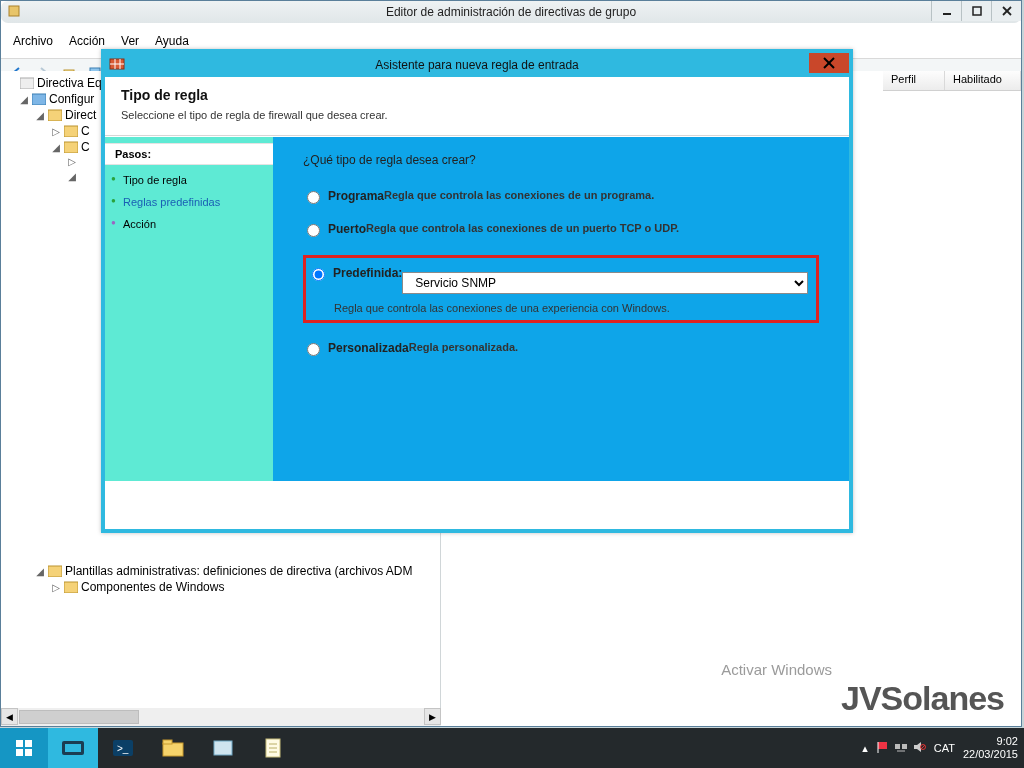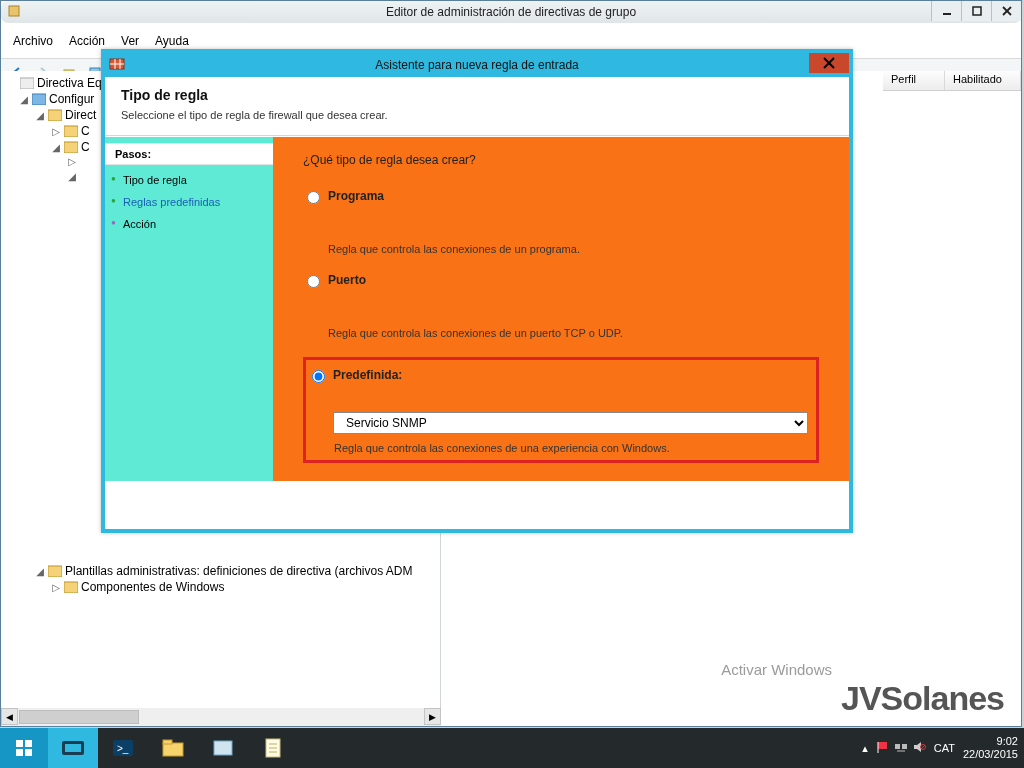--- a/index.html
+++ b/index.html
@@ -49,28 +49,28 @@
 .wiz-header p { font-size:11px; color:#333; }
 
 .wiz-body { position:absolute; top:60px; left:0; right:0; bottom:48px; display:flex; background:#f1f1f1; }
 .steps-pane { width:168px; background:#5eead4; padding-top:6px; }
 .steps-pane .steps-title { font-size:11px; font-weight:bold; padding:4px 10px; background:#fff; border-top:1px solid #e3e3e3; border-bottom:1px solid #e3e3e3; margin-bottom:4px; }
 .step { font-size:11px; padding:5px 10px 5px 18px; position:relative; cursor:default; }
 .step.link { color:#1a5fb4; }
 .step::before { content:"●"; position:absolute; left:6px; font-size:8px; color:#2aa33d; }
 .step.pend::before { color:#9a66c2; }
 
-.content-pane { flex:1; padding:16px 30px 10px 30px; font-size:11px; color:#222; background:#f97316; }
+.content-pane { flex:1; padding:16px 30px 10px 30px; font-size:11px; color:#222; background:#0ea5e9; }
 .content-pane .prompt { font-size:12px; margin-bottom:22px; }
 .opt { margin-bottom:18px; padding-left:4px; }
 .opt label { display:flex; align-items:flex-start; gap:8px; }
 .opt input[type=radio] { margin-top:2px; }
 .opt .otitle { font-size:12px; font-weight:bold; }
-.opt .odesc { font-size:11px; color:#333; margin-top:16px; }
-.opt .ogroup { display:flex; flex-direction:column;gap:24px; }
+.opt .odesc { font-size:11px; color:#333; margin-top:0;font-weight:bold; }
+.opt .ogroup { display:flex; flex-direction:row; }
 .highlight-box { border:3px solid #d22; padding:8px 8px 6px 2px; margin-bottom:18px; }
 .highlight-box .opt { margin-bottom:0; }
 .highlight-box select { width:100%; margin-top:6px; font-size:12px; padding:2px 8px; border:1px solid #8a8a8a; background:#fff; }
 .highlight-box .odesc2 { font-size:11px; color:#333; margin-top:8px; padding-left:22px; }
 
 .wiz-footer { position:absolute; left:0; right:0; bottom:0; height:48px; background:#f1f1f1; border-top:1px solid #d6d6d6; display:flex; align-items:center; justify-content:flex-end; padding-right:20px; gap:10px; }
 .wbtn { min-width:86px; height:24px; font-size:12px; background:linear-gradient(#fefefe,#e6e6e6); border:1px solid #9a9a9a; cursor:pointer; }
 .wbtn:disabled { color:#9b9b9b; cursor:default; }
 .btn-highlight { outline:3px solid #d22; outline-offset:1px; }
 
@@ -286,20 +286,29 @@
                 <span class="otitle">Predefinida:</span>
                 <select>
                   <option>Servicio SNMP</option>
                 </select>
               </span>
             </label>
             <div class="odesc2">Regla que controla las conexiones de una experiencia con Windows.</div>
           </div>
         </div>
 
+        <div class="opt">
+          <label>
+            <input type="radio" name="rt" style="">
+            <span class="ogroup">
+              <span class="otitle">Personalizada</span>
+              <span class="odesc">Regla personalizada.</span>
+            </span>
+          </label>
+        </div>
       </div>
     </div>
   </div>
 </div>
 
 <div class="activate">Activar Windows</div>
 <div class="watermark">JVSolanes</div>
 
 <div class="taskbar">
   <div class="start">

